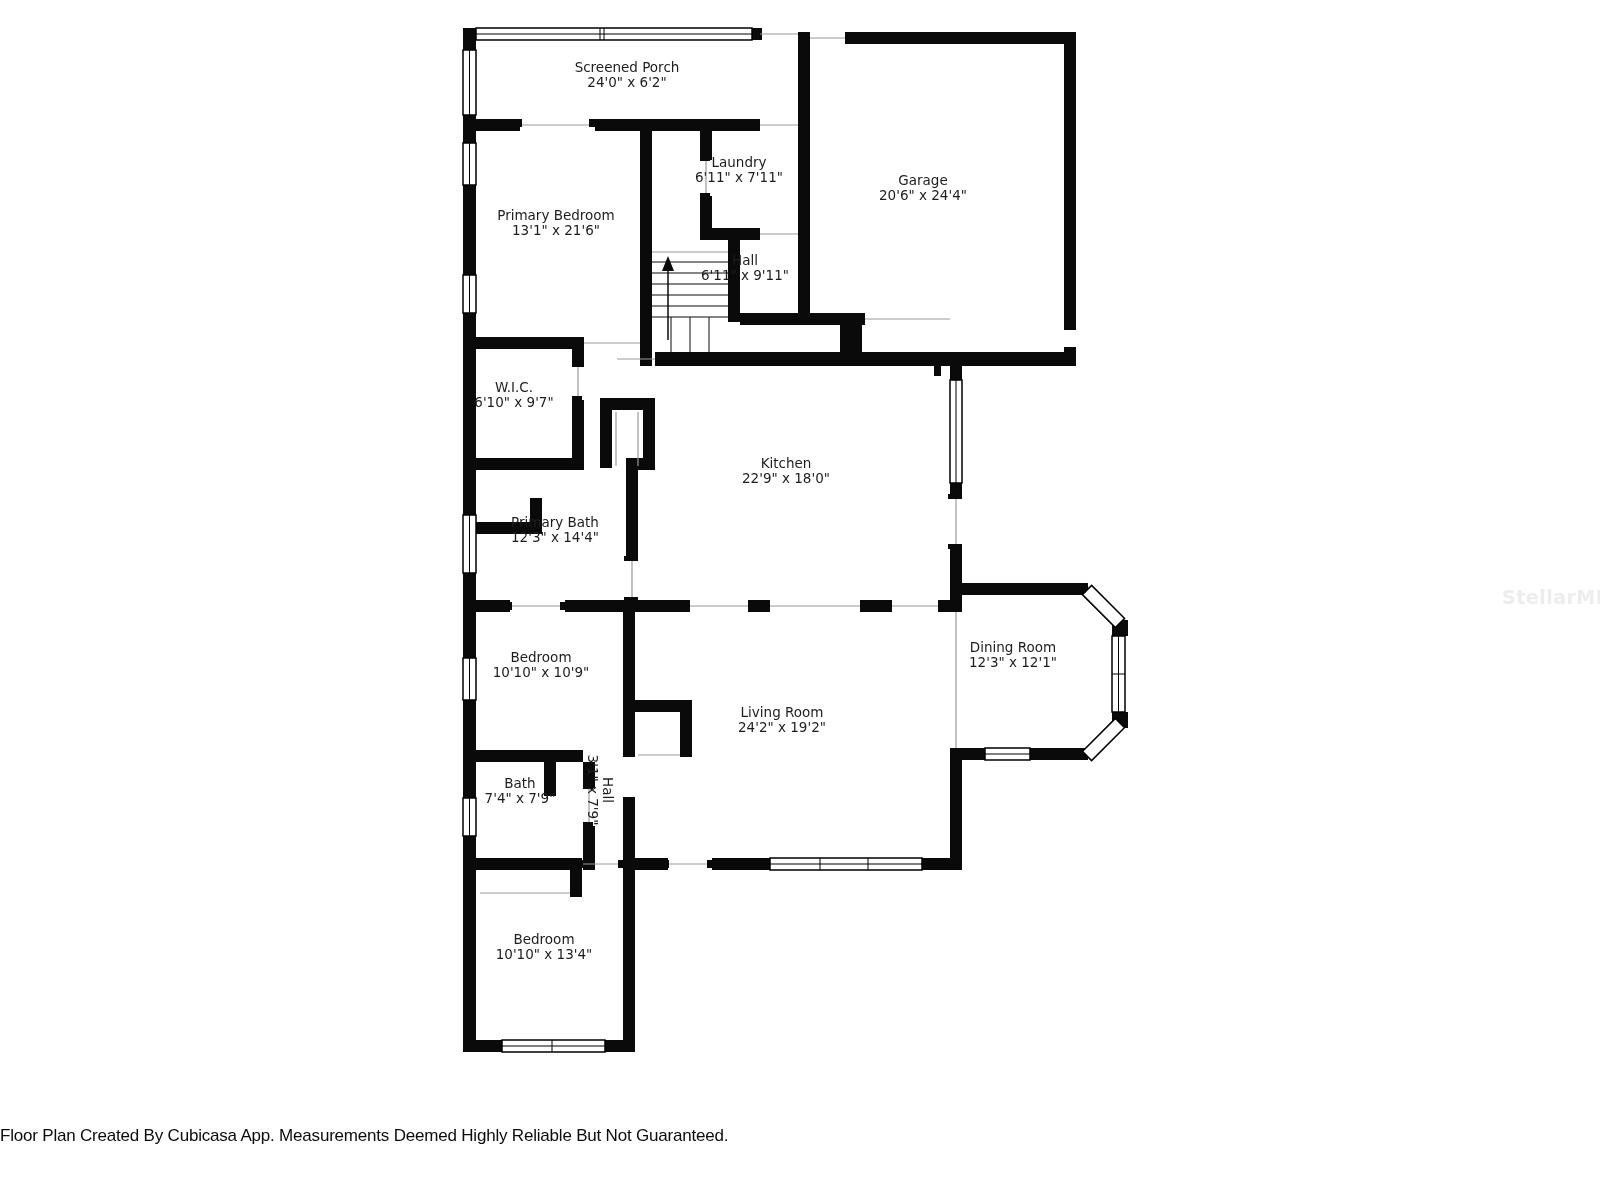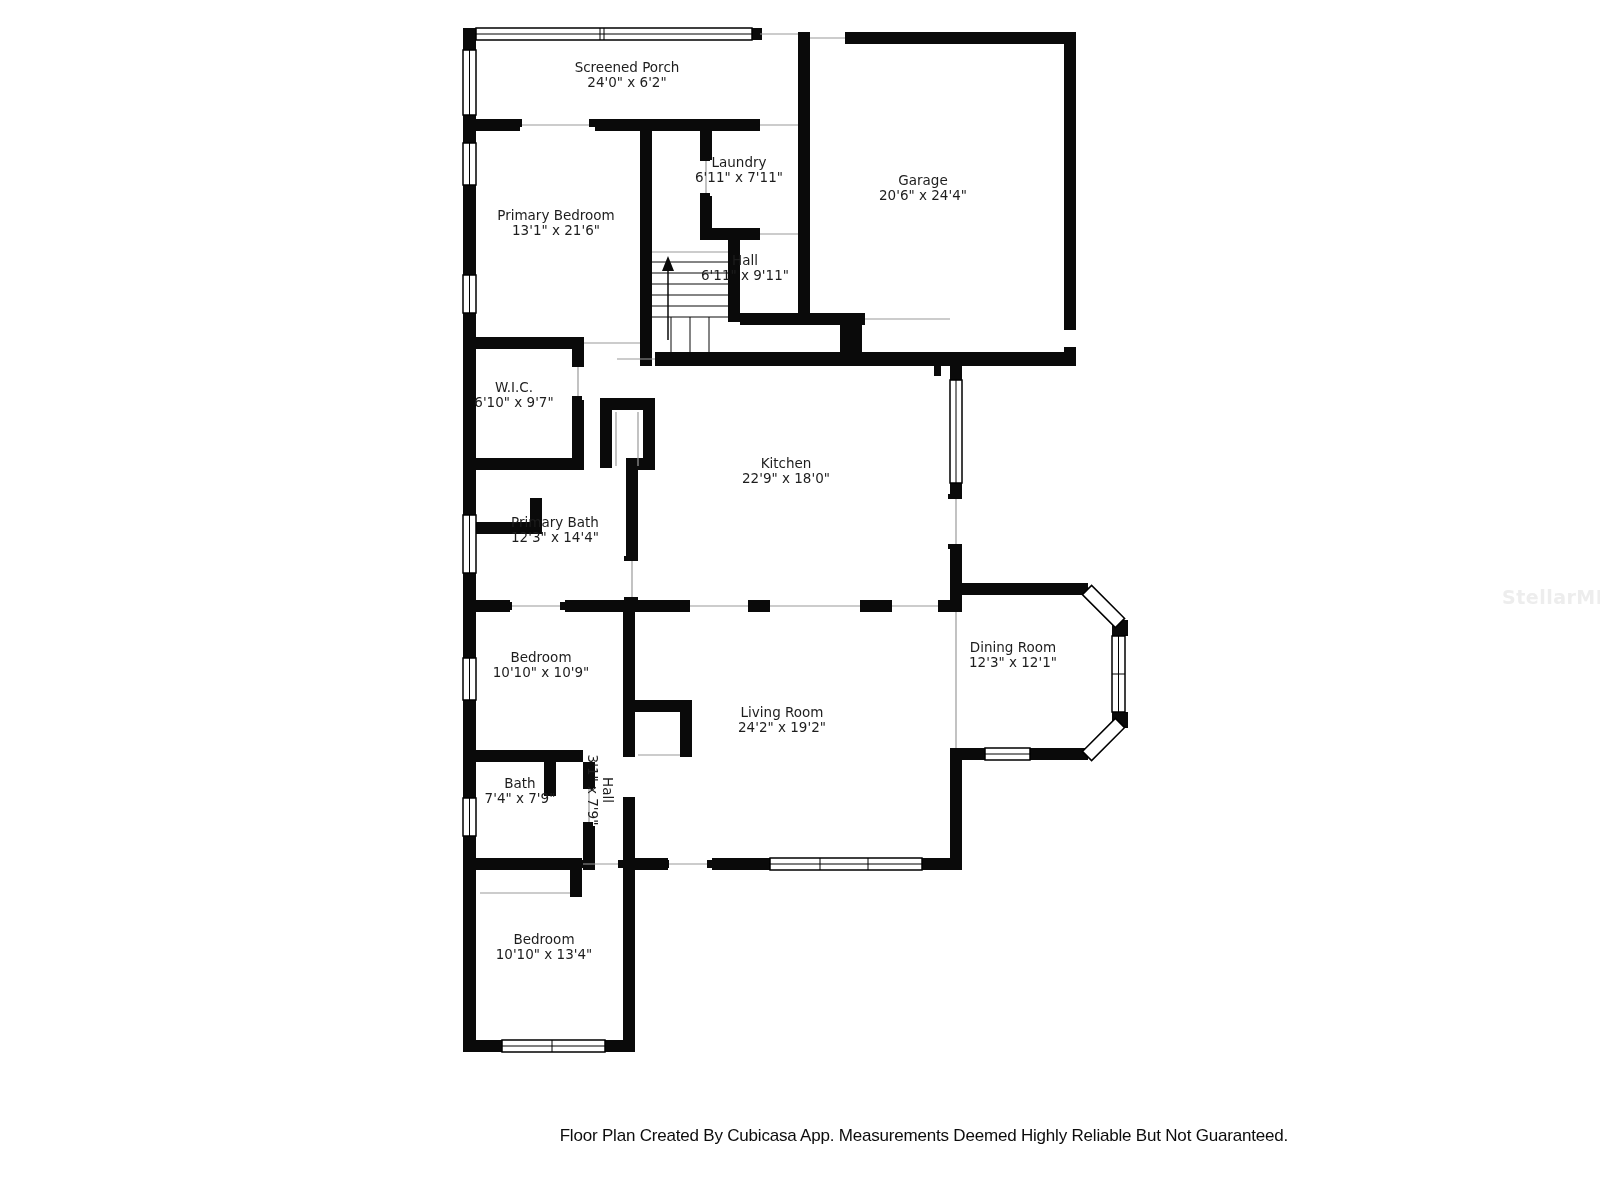--- a/index.html
+++ b/index.html
@@ -1,19 +1,19 @@
 <!DOCTYPE html>
 <html><head>
 <meta charset="utf-8">
 <style>
   html,body{margin:0;padding:0;background:#ffffff;}
   #canvas{position:relative;width:1600px;height:1200px;background:#ffffff;overflow:hidden;
           font-family:"DejaVu Sans","Liberation Sans",sans-serif;}
   #plan-svg{position:absolute;left:0;top:0;}
-  #footer{position:absolute;left:0;top:1126px;width:1288px;text-align:right;
+  #footer{position:absolute;left:0;top:1126px;width:1288px;text-align:left;
           font-size:17px;color:#0c0c0c;letter-spacing:-0.2px;
           font-family:"Liberation Sans",sans-serif;}
   #watermark{position:absolute;left:1502px;top:586px;font-size:19px;font-weight:600;
              color:#ededed;letter-spacing:0.5px;font-family:"DejaVu Sans",sans-serif;}
   .room-label{font-size:13.5px;fill:#1d1d1d;}
 </style>
 </head>
 <body>
 
 <div id="canvas">

